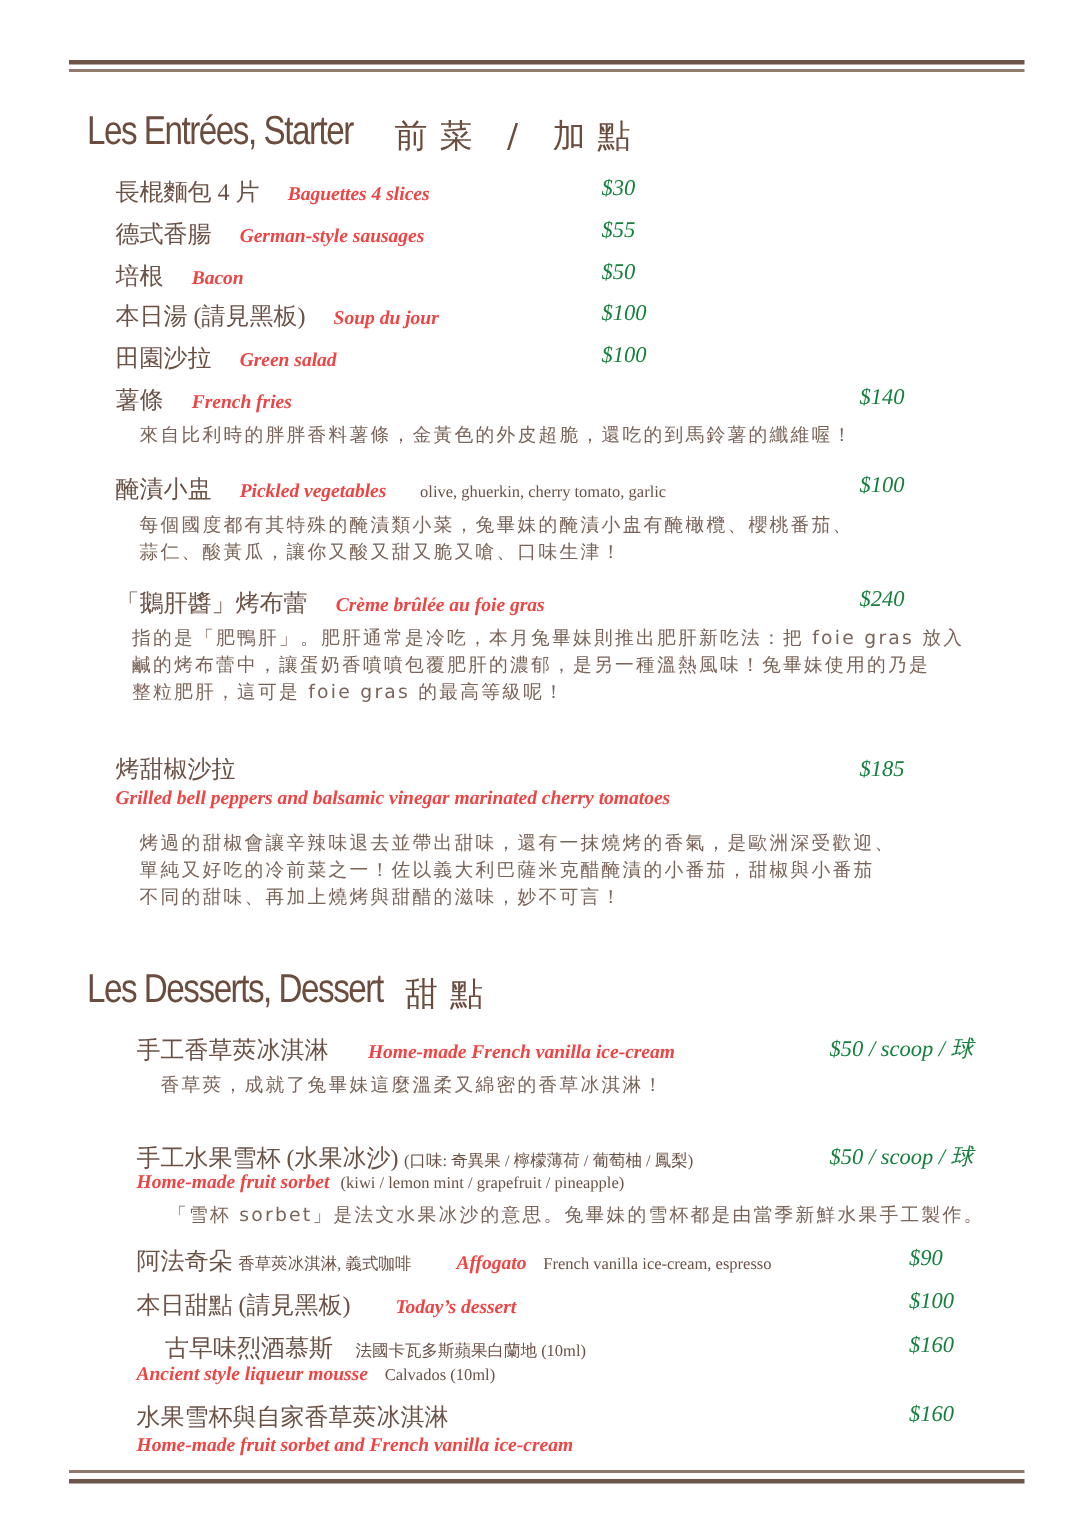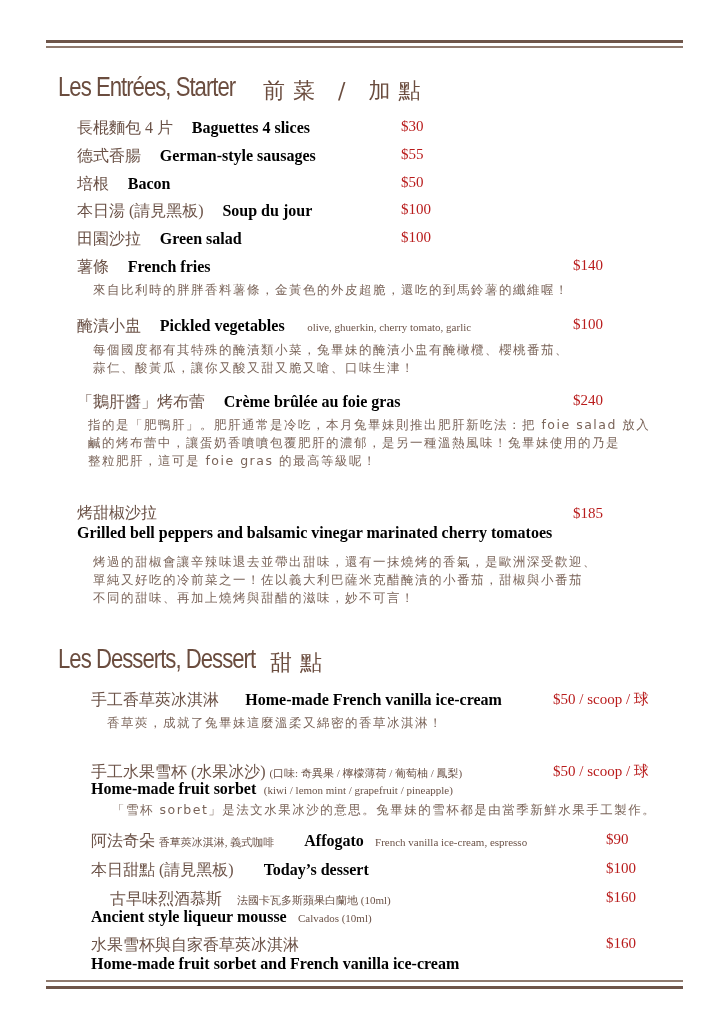--- a/index.html
+++ b/index.html
@@ -13,23 +13,23 @@
 
   .section-title { position: absolute; left: 58px; white-space: nowrap;
                    font-family: "Liberation Sans", "DejaVu Sans", sans-serif; color: #6b4d3f; }
   .section-title .en { font-size: 27px; letter-spacing: -1.2px; transform: scaleX(0.82);
                        transform-origin: left center; display: inline-block; }
   .section-title .zh { position: absolute; top: 0; font-size: 22px; letter-spacing: 8px;
                        font-family: "DejaVu Serif", serif; color: #6b4d3f; }
 
   .row { position: absolute; white-space: nowrap; font-size: 15px; }
   .zh-name { font-size: 16px; color: #6b5247; }
-  .en-name { font-weight: bold; font-size: 16px; color: #000000; }
+  .en-name { font-weight: bold; font-size: 13px; color: #ef4444; font-style: italic; }
   .note { font-size: 11px; color: #6b5247; }
-  .price { position: absolute; font-size: 15px; color: #b91c1c; white-space: nowrap; }
+  .price { position: absolute; font-size: 15px; color: #15803d; white-space: nowrap; font-style: italic; }
   .desc { position: absolute; font-size: 12.5px; line-height: 18px; color: #7a6459;
           font-family: "DejaVu Sans", sans-serif; letter-spacing: 1.5px; white-space: nowrap; }
 </style>
 </head>
 <body>
 
 <div class="rule r1"></div>
 <div class="rule r2"></div>
 
 <div class="section-title" style="top:72px;">
@@ -86,21 +86,21 @@
   <div>每個國度都有其特殊的醃漬類小菜，兔畢妹的醃漬小盅有醃橄欖、櫻桃番茄、</div>
   <div>蒜仁、酸黃瓜，讓你又酸又甜又脆又嗆、口味生津！</div>
 </div>
 
 <div class="row" style="left:77px; top:392px;">
   <span class="zh-name">「鵝肝醬」烤布蕾</span>&nbsp;&nbsp;&nbsp;&nbsp;
   <span class="en-name">Crème brûlée au foie gras</span>
 </div>
 <div class="price" style="left:573px; top:392px;">$240</div>
 <div class="desc" style="left:88px; top:416px;">
-  <div>指的是「肥鴨肝」。肥肝通常是冷吃，本月兔畢妹則推出肥肝新吃法：把 foie salad 放入</div>
+  <div>指的是「肥鴨肝」。肥肝通常是冷吃，本月兔畢妹則推出肥肝新吃法：把 foie gras 放入</div>
   <div>鹹的烤布蕾中，讓蛋奶香噴噴包覆肥肝的濃郁，是另一種溫熱風味！兔畢妹使用的乃是</div>
   <div>整粒肥肝，這可是 foie gras 的最高等級呢！</div>
 </div>
 
 <div class="row" style="left:77px; top:503px;">
   <span class="zh-name">烤甜椒沙拉</span>
 </div>
 <div class="row" style="left:77px; top:524px;">
   <span class="en-name">Grilled bell peppers and balsamic vinegar marinated cherry tomatoes</span>
 </div>

